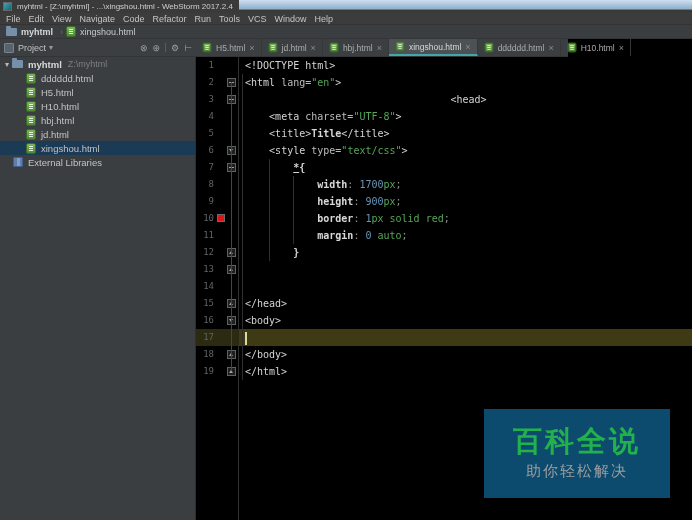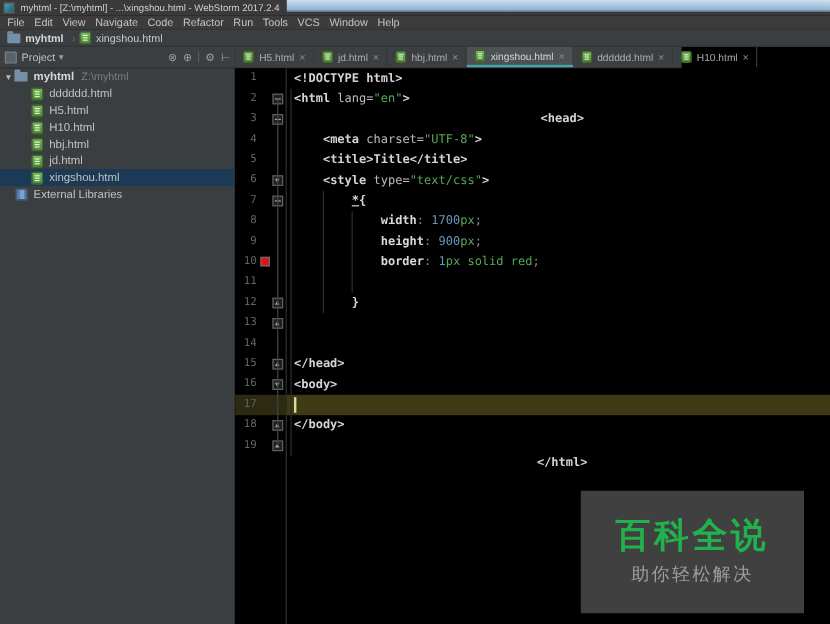--- a/index.html
+++ b/index.html
@@ -80,32 +80,32 @@
                    border-left:2.5px solid transparent;border-right:2.5px solid transparent;border-top:3px solid #a0a0a0;}
   .fm-up::before{content:'';position:absolute;left:1px;top:2px;width:0;height:0;
                  border-left:2.5px solid transparent;border-right:2.5px solid transparent;border-bottom:3px solid #a0a0a0;}
   .fold-vline{position:absolute;left:35px;width:1px;background:#454545;}
   .code{position:absolute;left:43px;top:0;right:0;height:100%;}
   .code-line{position:absolute;left:0;right:0;height:17px;line-height:17px;padding-left:6px;
              font-family:"DejaVu Sans Mono",monospace;font-size:10px;white-space:pre;}
   .code-line.current{background:#3d3a14;}
   .caret{display:inline-block;width:2px;height:13px;background:#d9d9a0;vertical-align:middle;}
   .guide{position:absolute;width:1px;background:#2e2e2e;}
-  .tk-tag{color:#d4d4d4;font-weight:bold;margin-top:10px;}
+  .tk-tag{color:#d4d4d4;font-weight:normal;margin-top:10px;}
   .tk-text{color:#d4d4d4;font-weight:bold;}
   .tk-attr{color:#bcbcbc;}
   .tk-str{color:#55a758;}
   .tk-num{color:#6897bb;}
   .tk-kw{color:#55a758;}
   .tk-prop{color:#d8d8d8;font-weight:bold;}
   .tk-punc{color:#8c8c8c;}
   .tk-plain{color:#c8c8c8;}
   .tk-sel{color:#d4d4d4;font-weight:bold;text-decoration:underline;}
   
-  .watermark{position:absolute;left:288px;top:352px;width:186px;height:102px;background:#404040;
+  .watermark{position:absolute;left:288px;top:352px;width:186px;height:89px;background:#0c4a6e;
              display:flex;flex-direction:column;align-items:center;justify-content:center;}
   .wm-title{font-size:29px;font-weight:bold;color:#22b14c;letter-spacing:3px;line-height:1.1;}
   .wm-sub{font-size:15px;color:#9e9e9e;letter-spacing:2px;margin-top:5px;}
 </style>
 </head>
 <body>
 
 <div class="app">
 
   <div class="titlebar">
@@ -264,27 +264,28 @@
           <div class="code-line" style="top: 0px;"><span class="tk-tag">&lt;!DOCTYPE html&gt;</span></div>
           <div class="code-line" style="top: 17px;"><span class="tk-tag">&lt;html </span><span class="tk-attr">lang=</span><span class="tk-str">"en"</span><span class="tk-tag">&gt;</span></div>
           <div class="code-line" style="top: 34px; text-align: center;"><span class="tk-tag">&lt;head&gt;</span></div>
           <div class="code-line" style="top: 51px;"><span class="tk-plain">    </span><span class="tk-tag">&lt;meta </span><span class="tk-attr">charset=</span><span class="tk-str">"UTF-8"</span><span class="tk-tag">&gt;</span></div>
           <div class="code-line" style="top: 68px;"><span class="tk-plain">    </span><span class="tk-tag">&lt;title&gt;</span><span class="tk-text">Title</span><span class="tk-tag">&lt;/title&gt;</span></div>
           <div class="code-line" style="top: 85px;"><span class="tk-plain">    </span><span class="tk-tag">&lt;style </span><span class="tk-attr">type=</span><span class="tk-str">"text/css"</span><span class="tk-tag">&gt;</span></div>
           <div class="code-line" style="top: 102px;"><span class="tk-plain">        </span><span class="tk-sel">*</span><span class="tk-text">{</span></div>
           <div class="code-line" style="top: 119px;"><span class="tk-plain">            </span><span class="tk-prop">width</span><span class="tk-punc">: </span><span class="tk-num">1700</span><span class="tk-kw">px</span><span class="tk-punc">;</span></div>
           <div class="code-line" style="top: 136px;"><span class="tk-plain">            </span><span class="tk-prop">height</span><span class="tk-punc">: </span><span class="tk-num">900</span><span class="tk-kw">px</span><span class="tk-punc">;</span></div>
           <div class="code-line" style="top: 153px;"><span class="tk-plain">            </span><span class="tk-prop">border</span><span class="tk-punc">: </span><span class="tk-num">1</span><span class="tk-kw">px solid red</span><span class="tk-punc">;</span></div>
+          <div class="code-line" style="top: 170px;"><span class="tk-plain">            </span><span class="tk-prop">margin</span><span class="tk-punc">: </span><span class="tk-num">0</span><span class="tk-kw"> auto</span><span class="tk-punc">;</span></div>
           <div class="code-line" style="top: 187px;"><span class="tk-plain">        </span><span class="tk-text">}</span></div>
           <div class="code-line" style="top: 221px;"></div>
           <div class="code-line" style="top: 255px;"><span class="tk-tag">&lt;body&gt;</span></div>
           <div class="code-line" style="top: 238px;"><span class="tk-tag">&lt;/head&gt;</span></div>
           <div class="code-line current" style="top: 272px;"><span class="caret"></span></div>
           <div class="code-line" style="top: 289px;"><span class="tk-tag">&lt;/body&gt;</span></div>
-          <div class="code-line" style="top: 320px; text-align: center;"><span class="tk-tag">&lt;/html&gt;</span></div>
+          <div class="code-line" style="top: 306px;"><span class="tk-tag">&lt;/html&gt;</span></div>
           <div class="guide" style="left: 3px; top: 17px; height: 306px;"></div>
           <div class="guide" style="left: 30px; top: 102px; height: 102px;"></div>
           <div class="guide" style="left: 54px; top: 119px; height: 68px;"></div>
         </div>
       <div class="watermark">
         <div class="wm-title">百科全说</div>
         <div class="wm-sub">助你轻松解决</div>
       </div>
     </div>
   </div>

